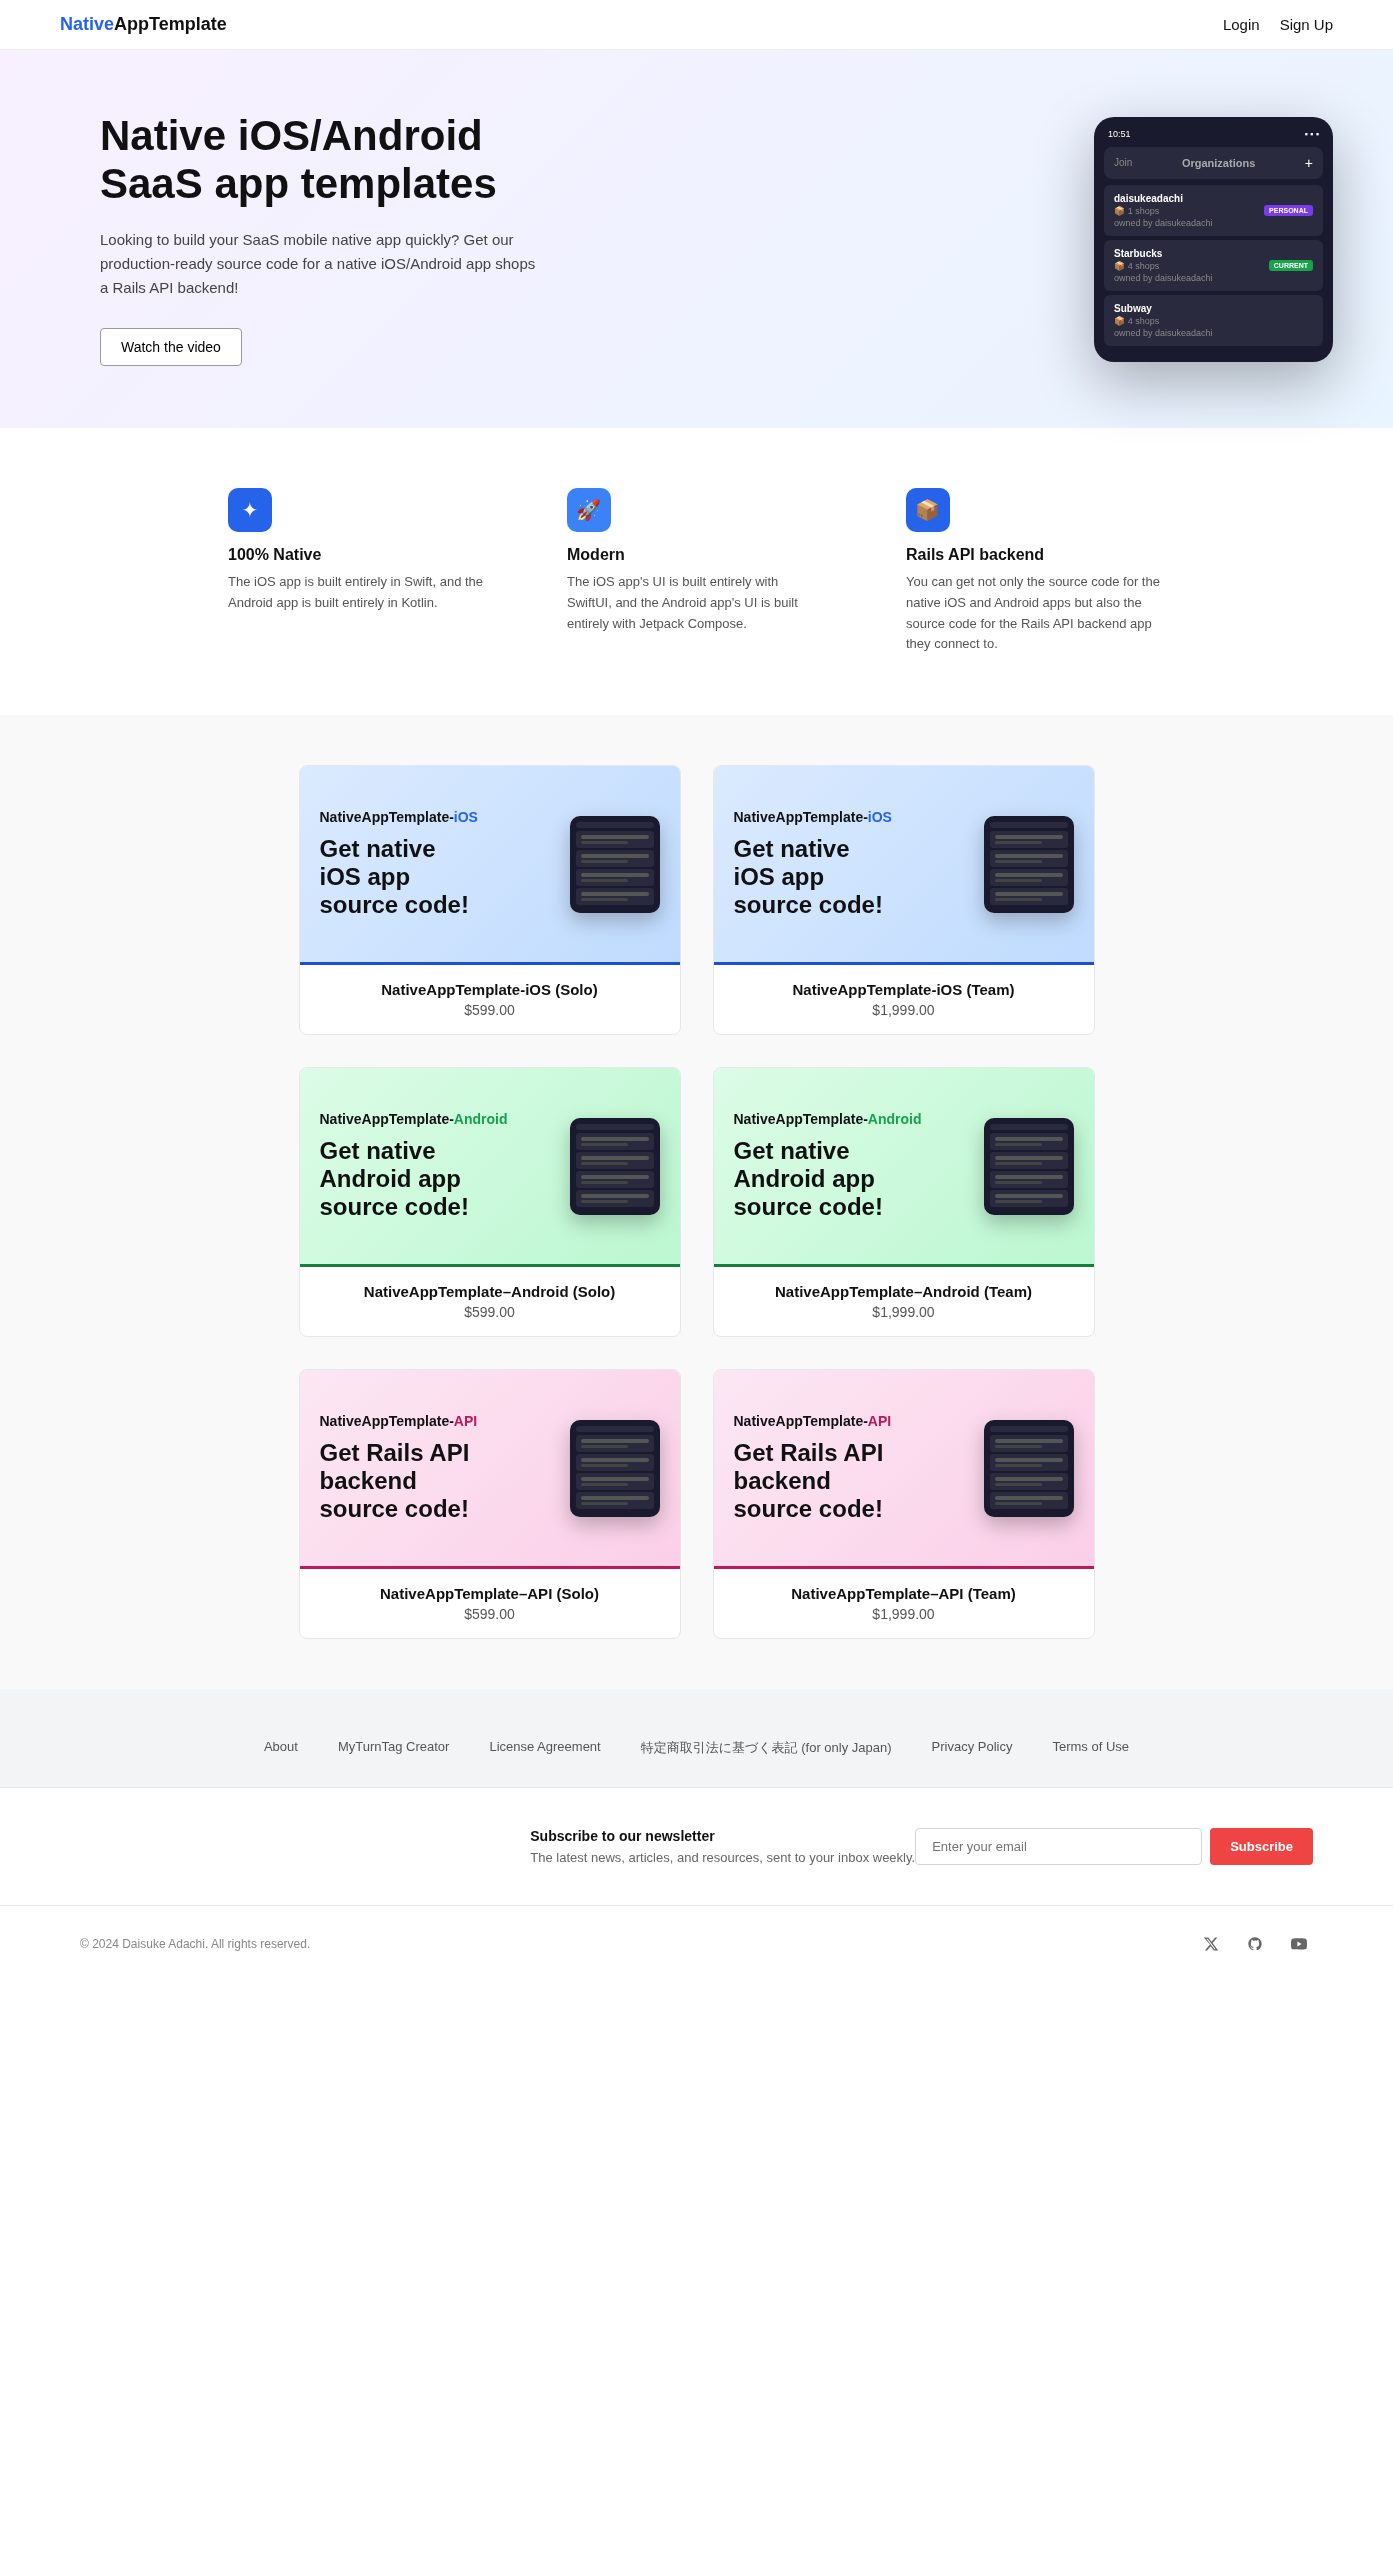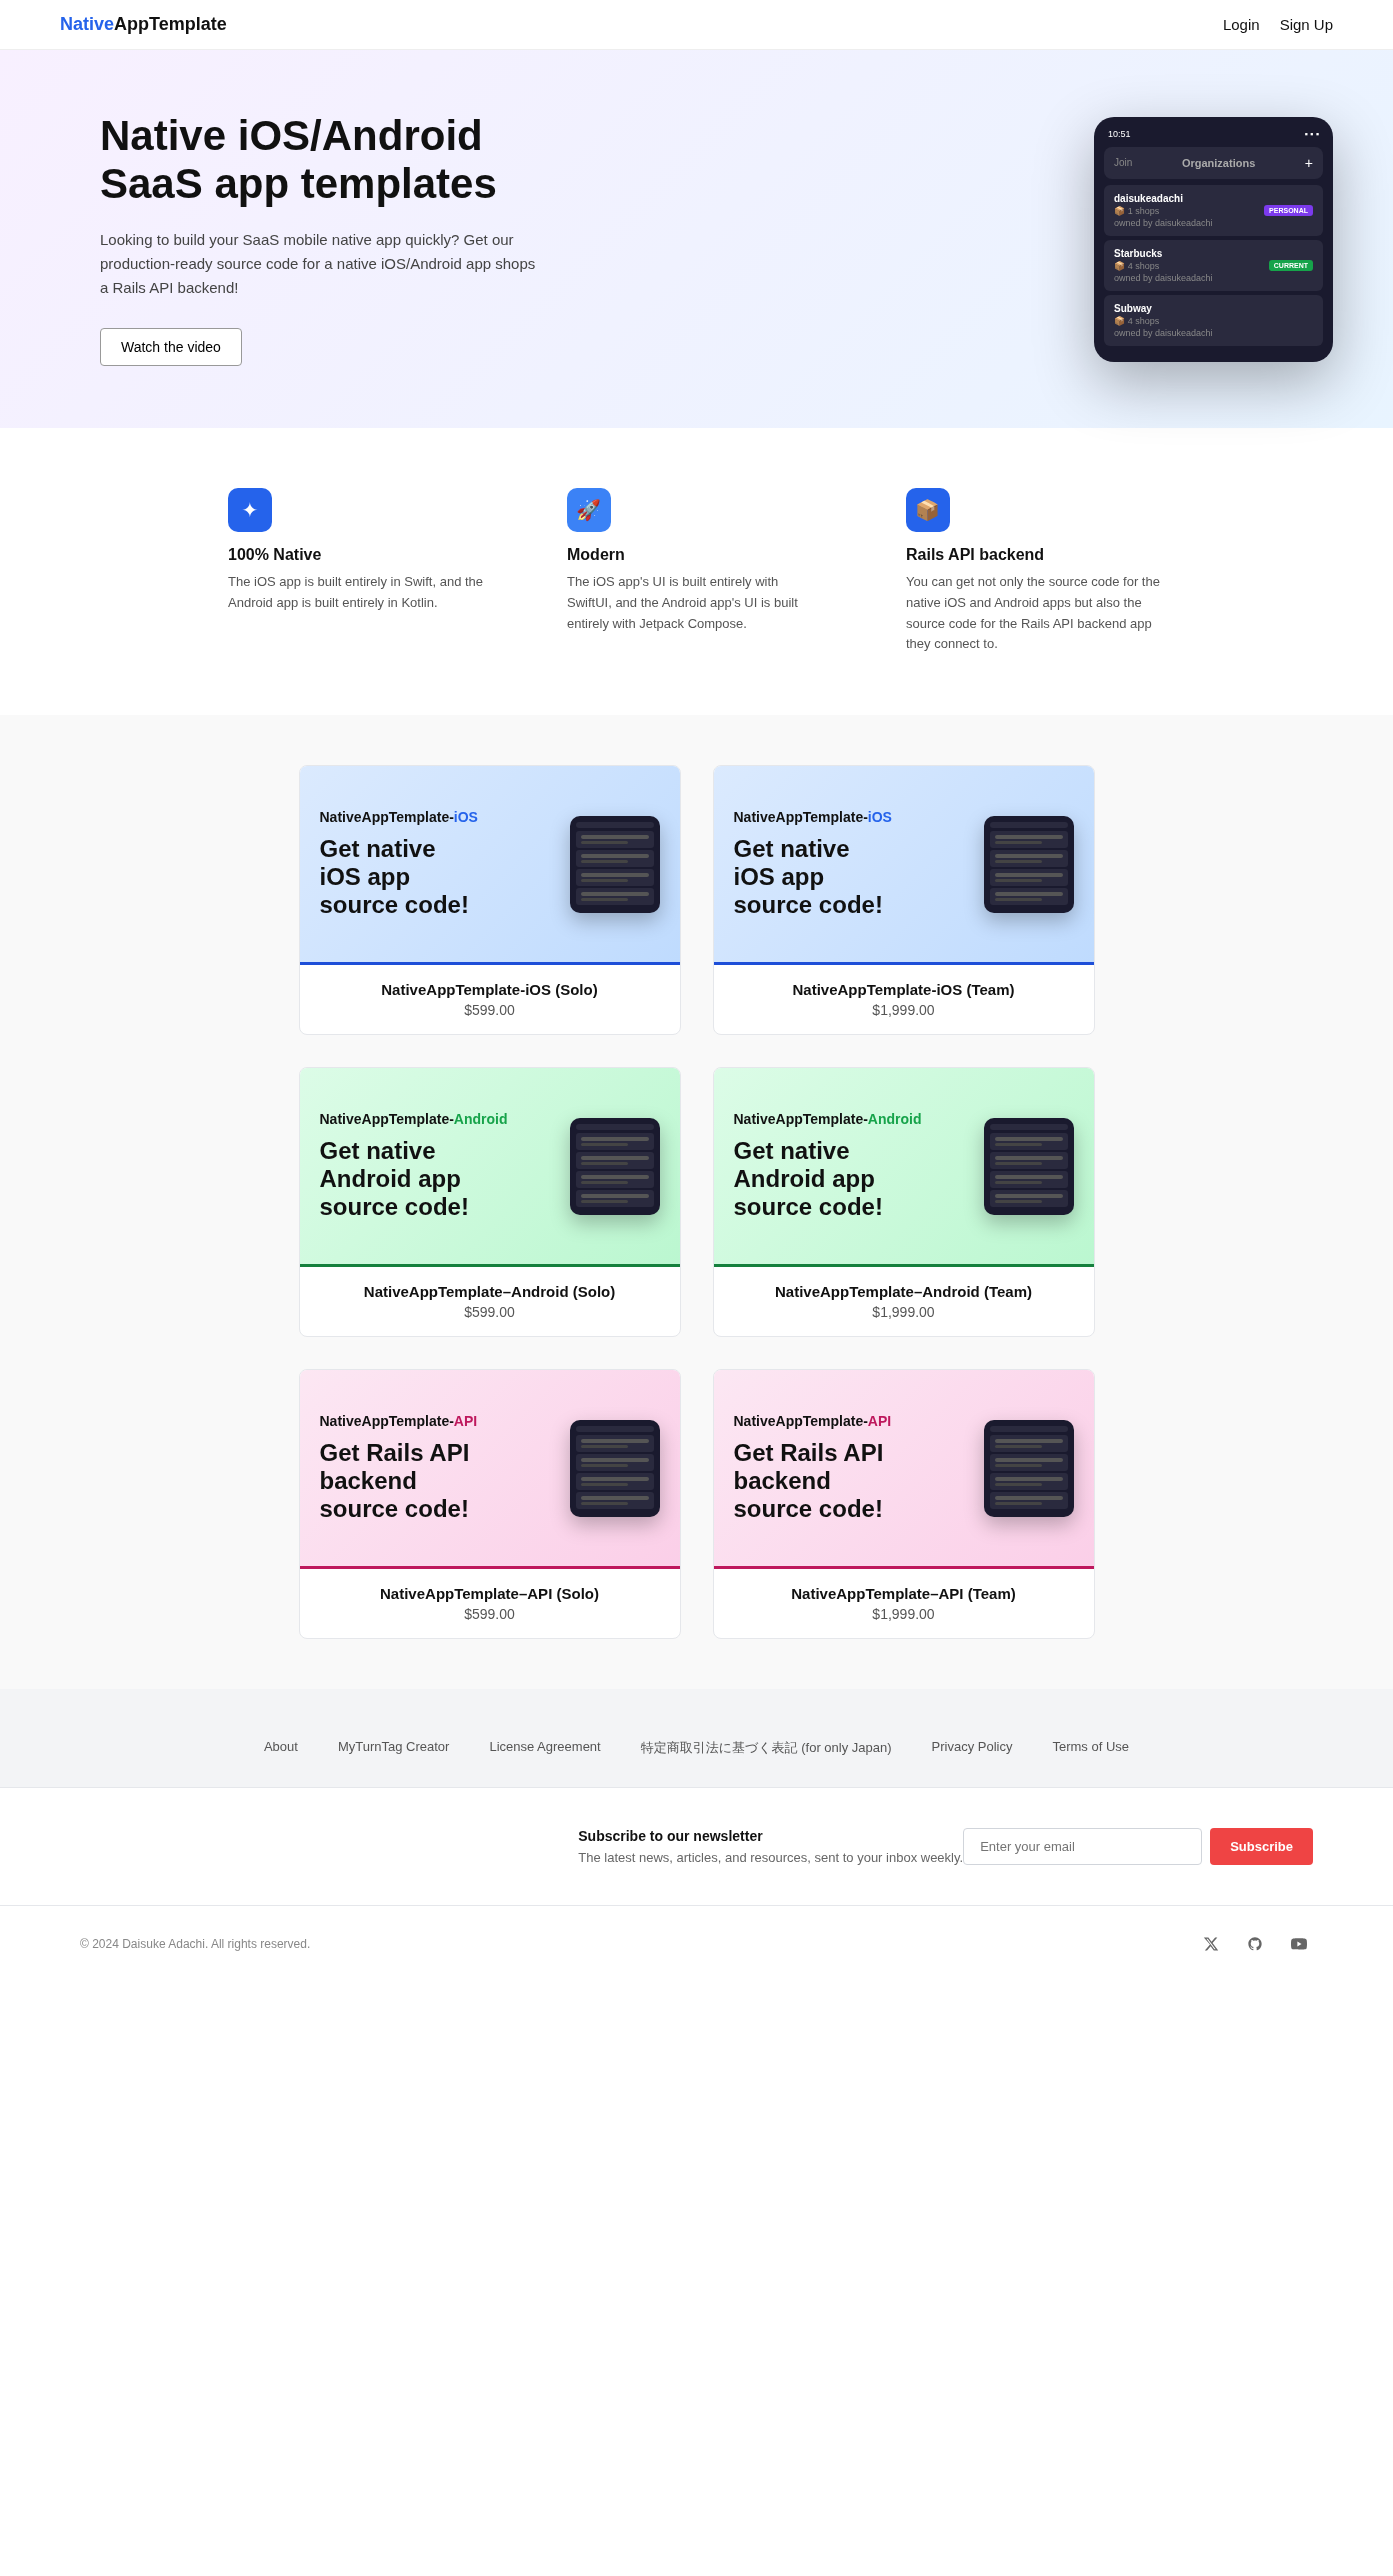--- a/index.html
+++ b/index.html
@@ -79,21 +79,21 @@
     
     .footer-nav { background: #f3f4f6; padding: 50px 80px 30px; text-align: center; }
     .footer-links { display: flex; justify-content: center; gap: 40px; flex-wrap: wrap; }
     .footer-links a { text-decoration: none; color: #555; font-size: 13px; }
 
     
     .newsletter { padding: 40px 80px; border-top: 1px solid #e5e7eb; display: flex; justify-content: flex-end; align-items: center; }
     .newsletter-text h4 { font-size: 14px; font-weight: 700; margin-bottom: 6px; }
     .newsletter-text p { font-size: 13px; color: #666; }
     .newsletter-form { display: flex; gap: 8px; }
-    .newsletter-form input { border: 1.5px solid #d1d5db; border-radius: 4px; padding: 10px 16px; font-size: 13px; width: 239px; outline: none; }
+    .newsletter-form input { border: 1.5px solid #d1d5db; border-radius: 4px; padding: 10px 16px; font-size: 13px; width: 287px; outline: none; }
     .newsletter-form button { background: #ef4444; color: #fff; border: none; border-radius: 4px; padding: 10px 20px; font-size: 13px; cursor: pointer; font-weight: 600; }
 
     
     .copyright { padding: 24px 80px; display: flex; justify-content: space-between; align-items: center; border-top: 1px solid #e5e7eb; }
     .copyright p { font-size: 12px; color: #888; }
     .social-links { display: flex; gap: 16px; }
     .social-icon { width: 28px; height: 28px; border-radius: 50%; display: flex; align-items: center; justify-content: center; color: #666; font-size: 14px; text-decoration: none; }
   </style>
 </head>
 <body>

